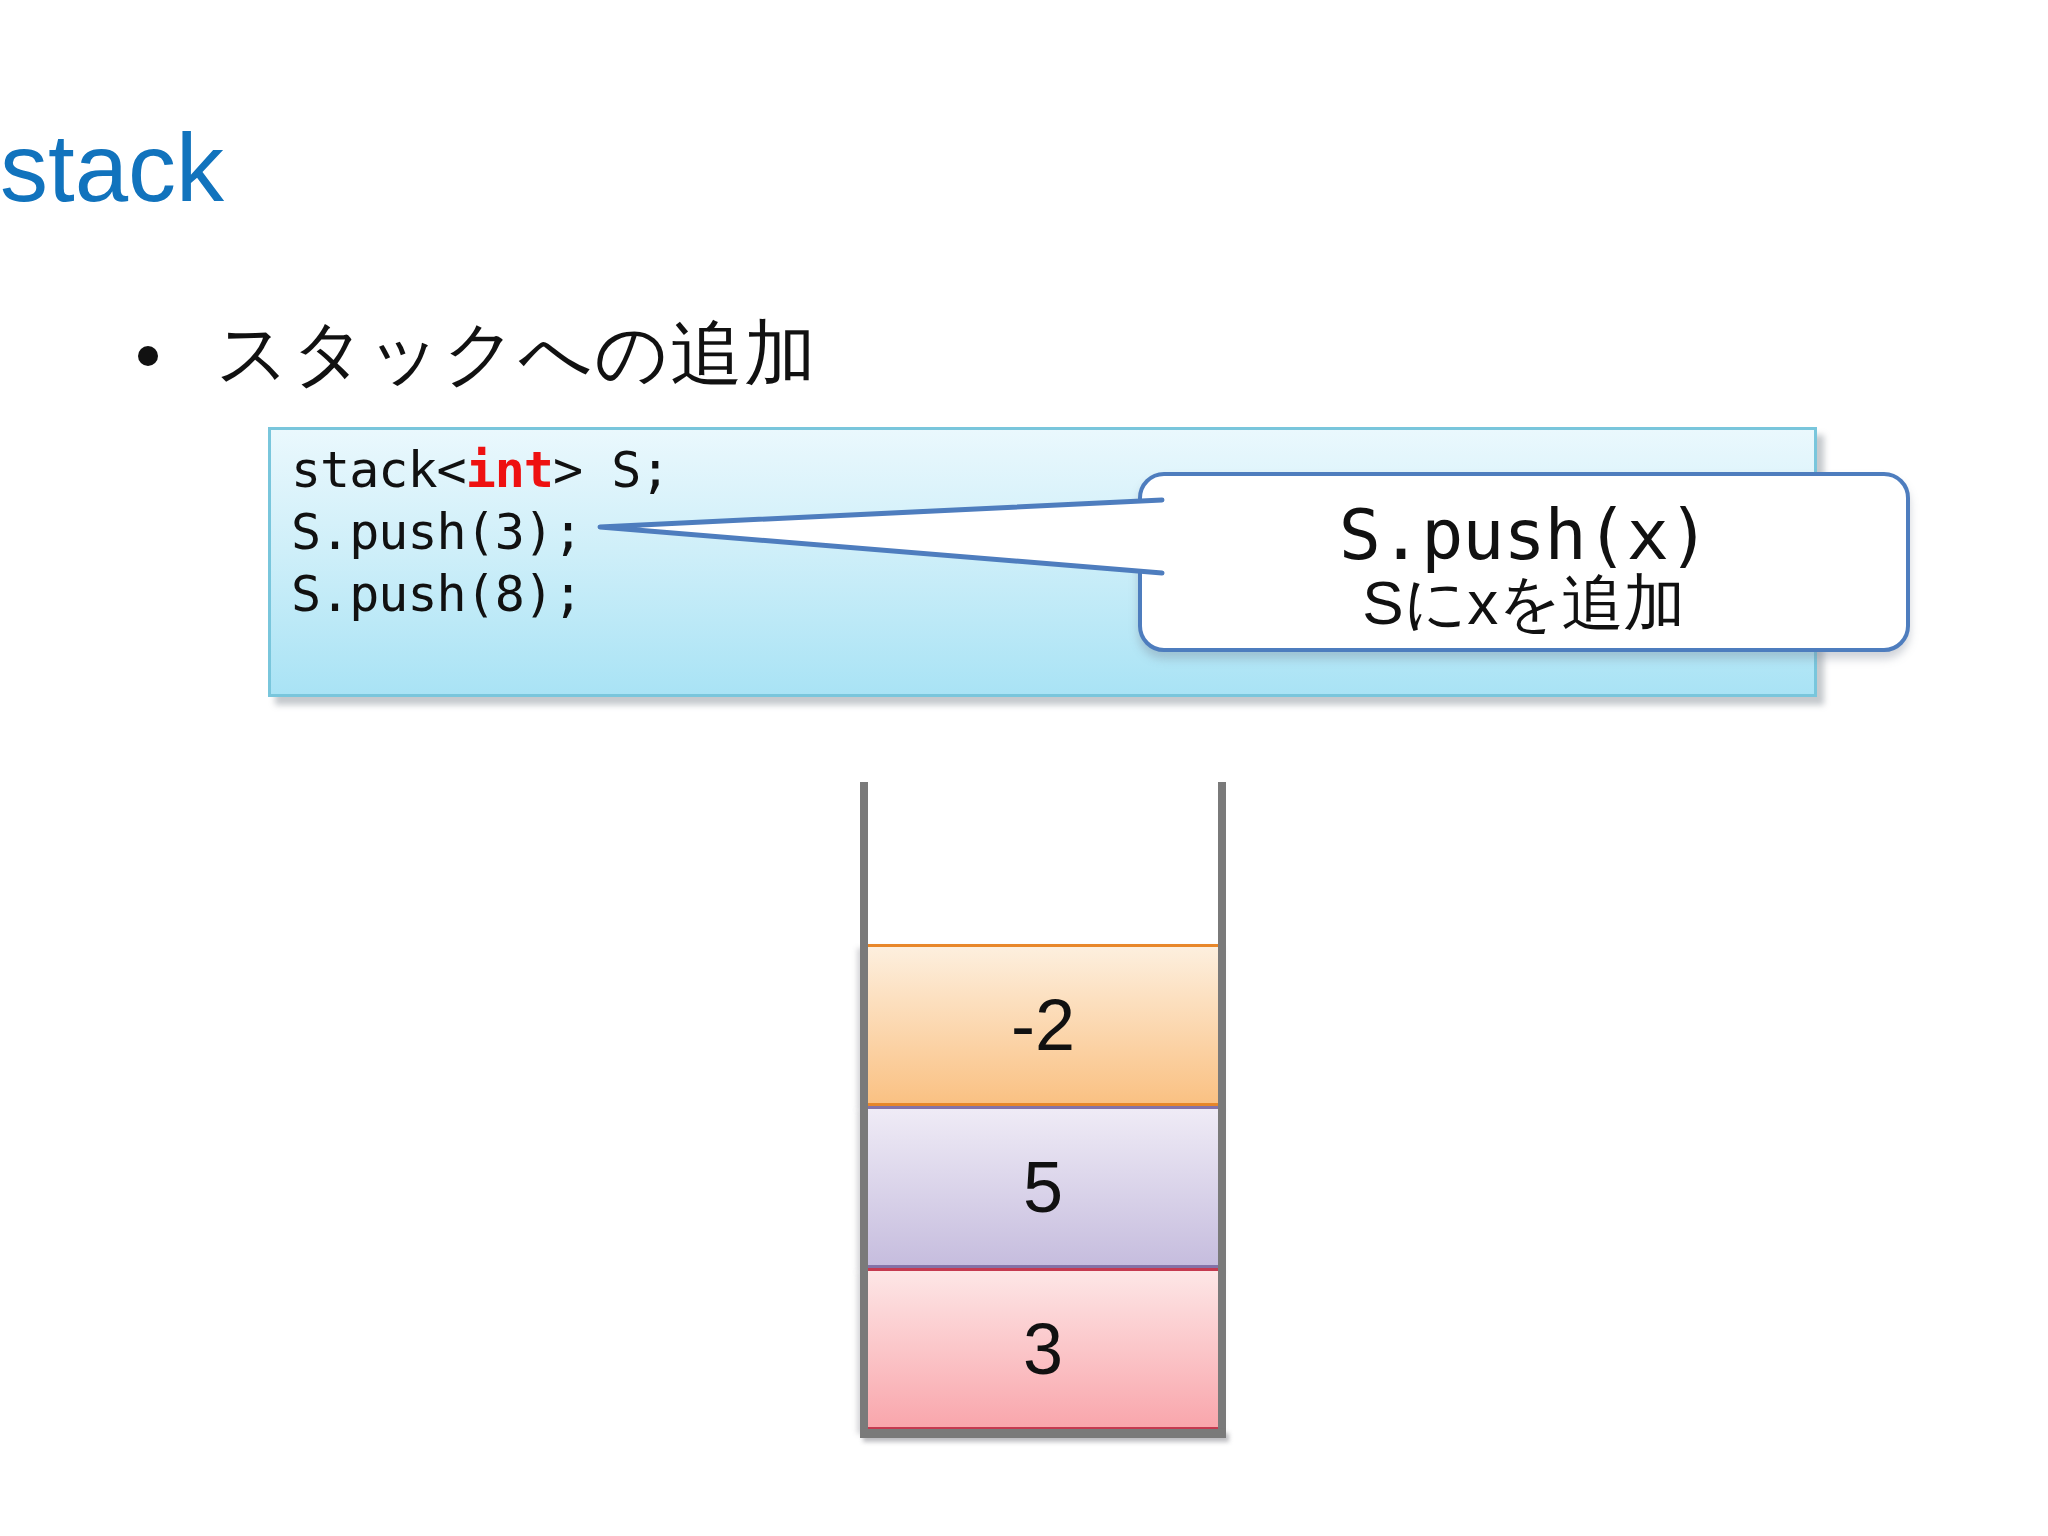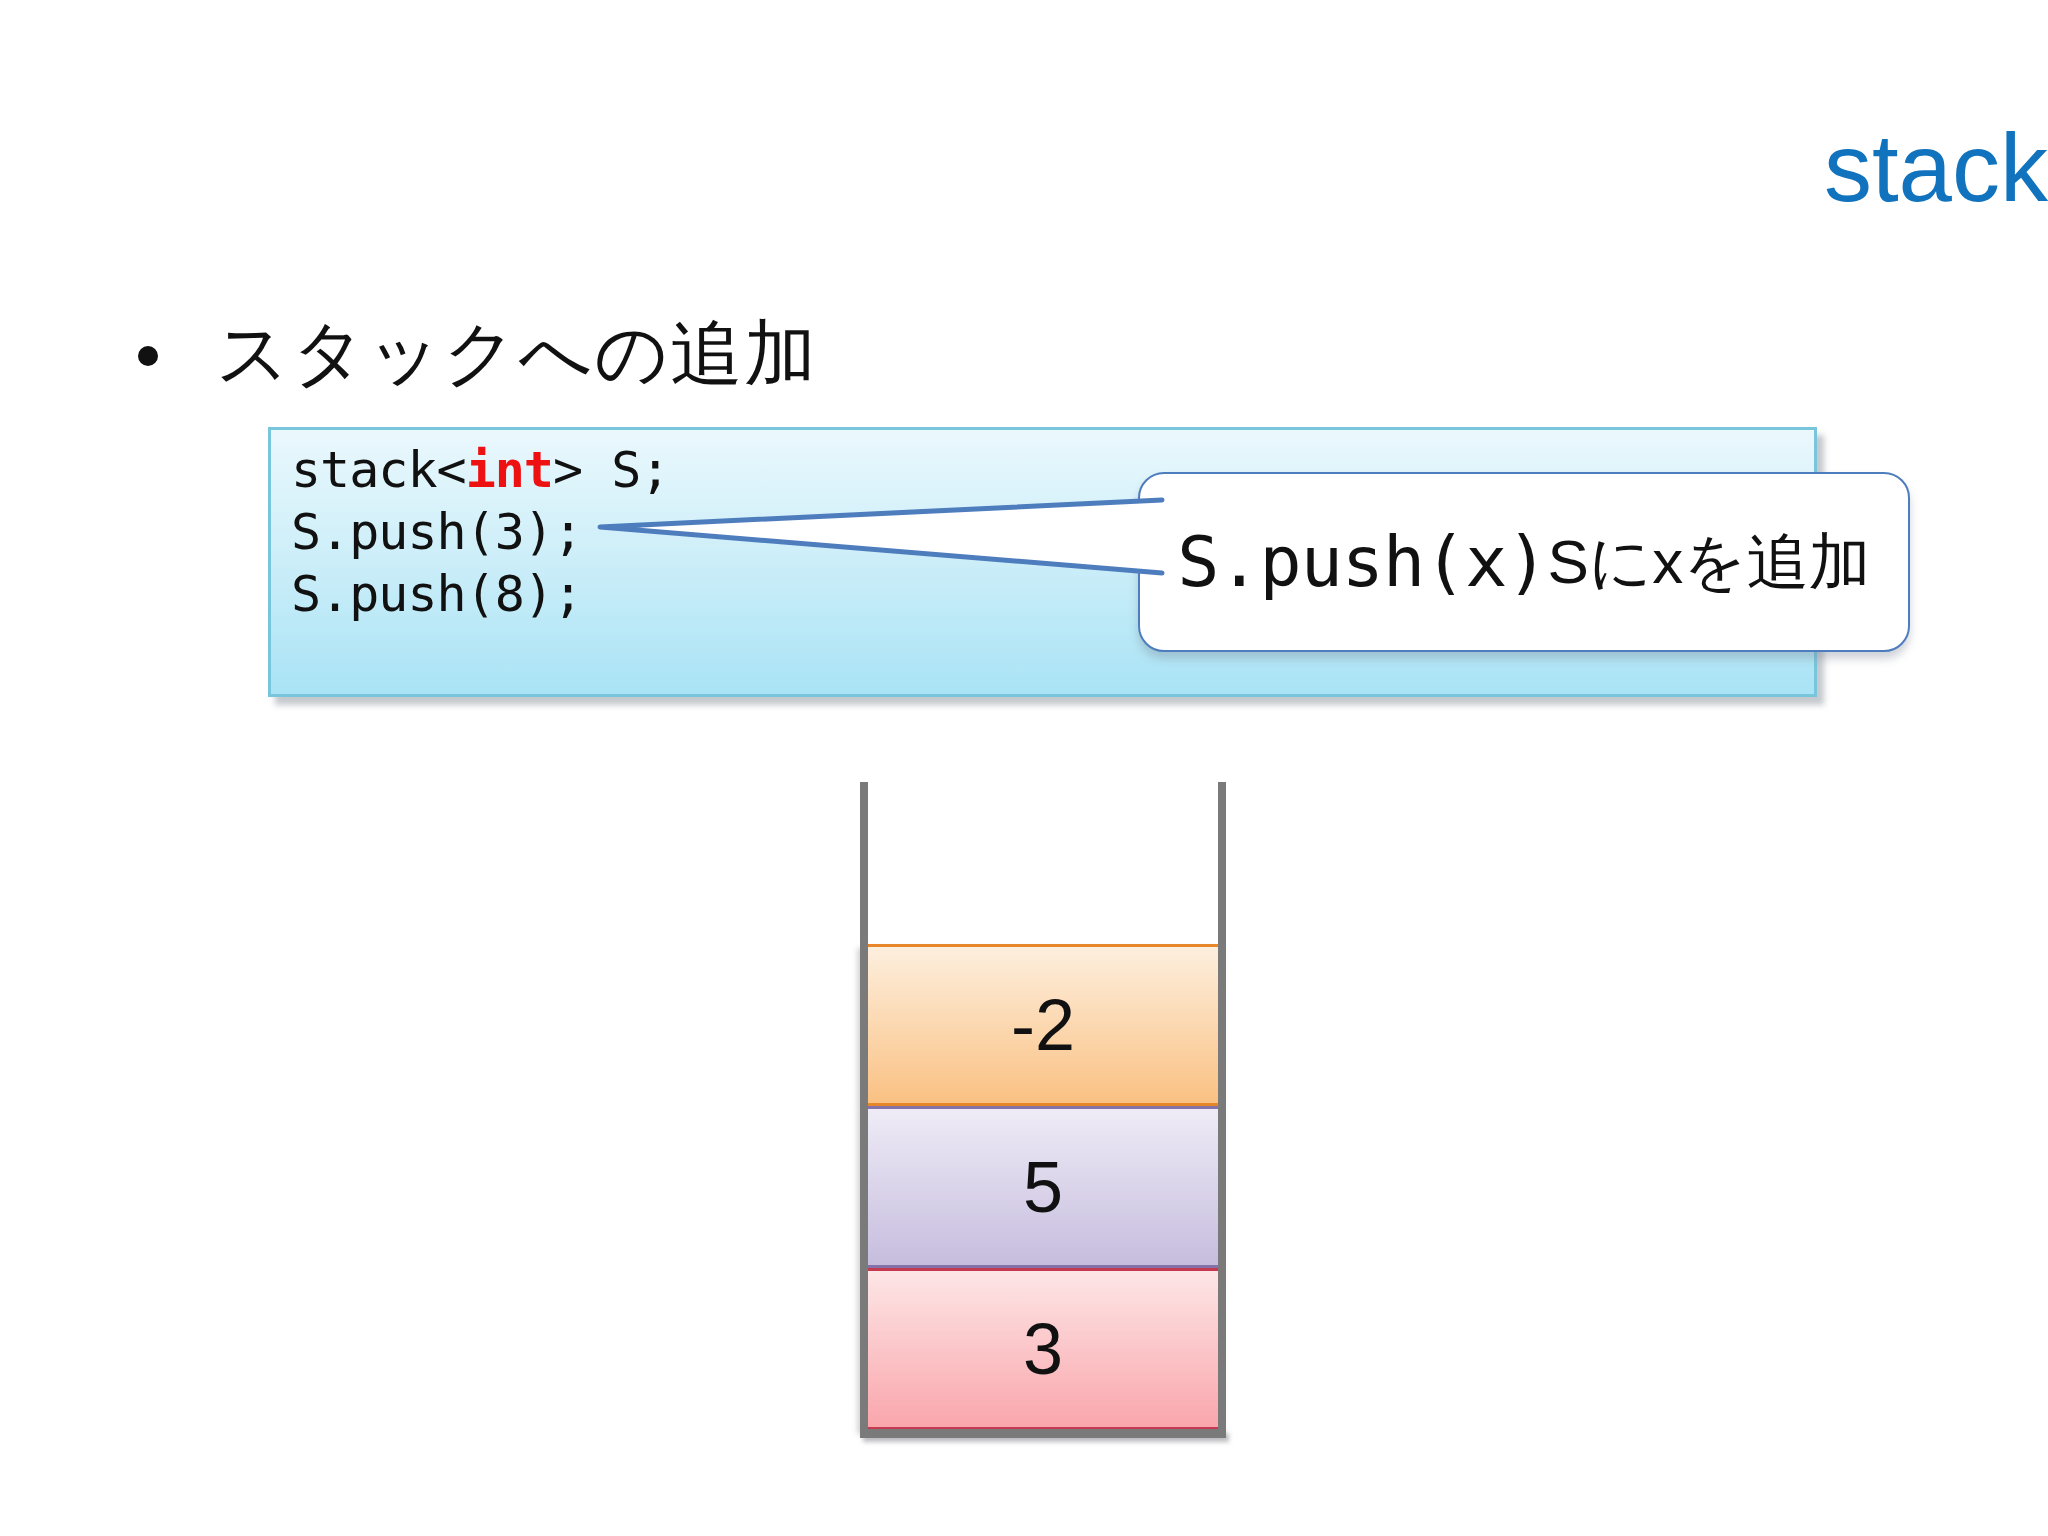--- a/index.html
+++ b/index.html
@@ -6,21 +6,21 @@
   .slide{
     position:relative;
     width:2048px;height:1536px;
     background:#ffffff;
     overflow:hidden;
     font-family:"Liberation Sans", sans-serif;
   }
   
   .title{
     position:absolute;left:0;top:116px;width:2048px;
-    text-align:right;
+    text-align:left;
     font-size:96px;line-height:104px;
     font-weight:400;
   }
   
   .bullet-dot{
     position:absolute;left:138px;top:346px;
     width:20px;height:20px;border-radius:50%;
     background:#111;
   }
   .bullet-text{
@@ -47,25 +47,25 @@
     color:#111;
     white-space:pre;
   }
   .kw{font-weight:bold;}
   
   .callout{
     position:absolute;left:1138px;top:472px;
     width:772px;height:180px;
     box-sizing:border-box;
     background:#ffffff;
-    border:2px solid #701a75;
+    border:4px solid #701a75;
     border-radius:26px;
     box-shadow:0 7px 8px rgba(120,130,145,0.35);
     z-index:20;
-    display:flex;flex-direction:row;
+    display:flex;flex-direction:column;
     align-items:center;justify-content:center;
   }
   .callout-main{
     font-family:"DejaVu Sans Mono", monospace;
     font-size:70px;line-height:82px;color:#111;
     letter-spacing:-1px;
   }
   .callout-sub{
     font-size:62px;line-height:54px;color:#111;
   }

